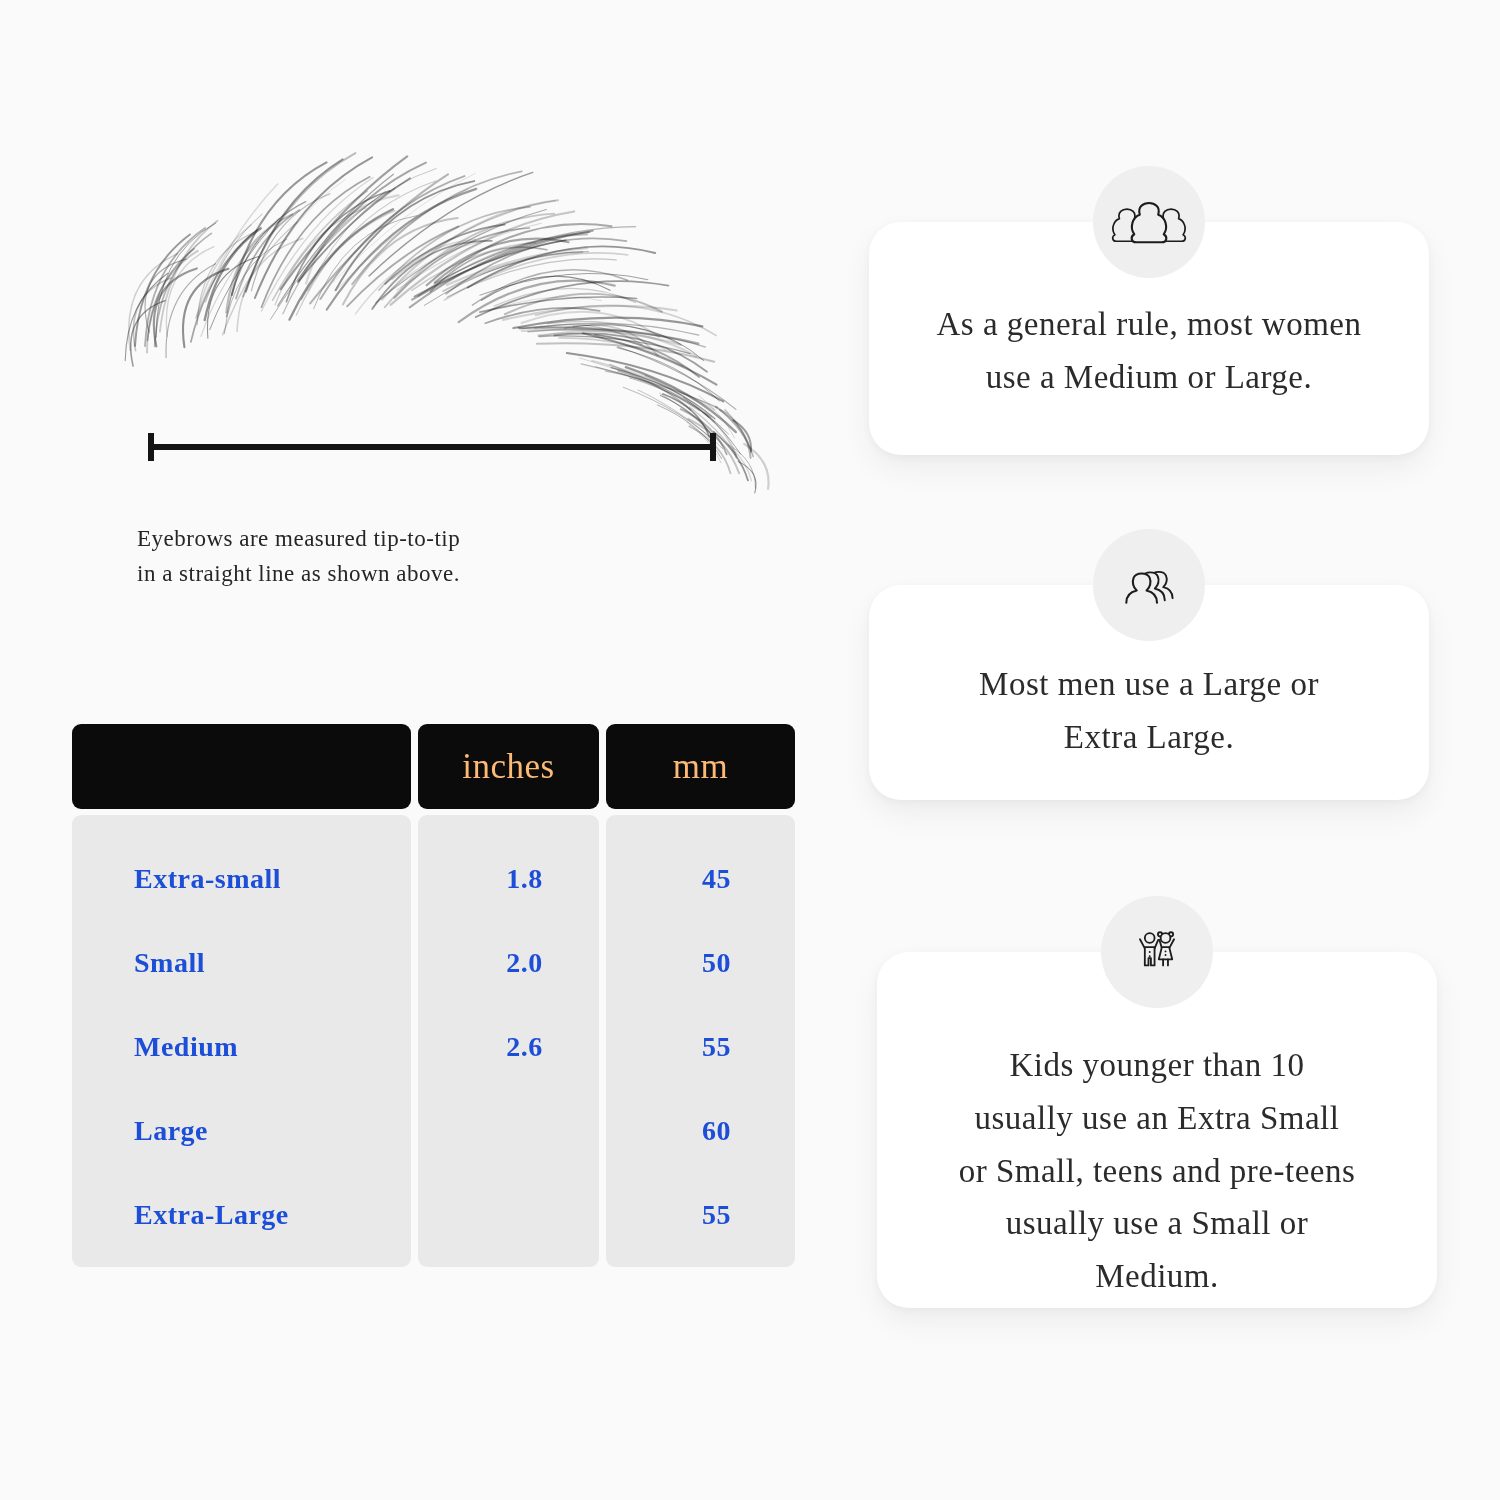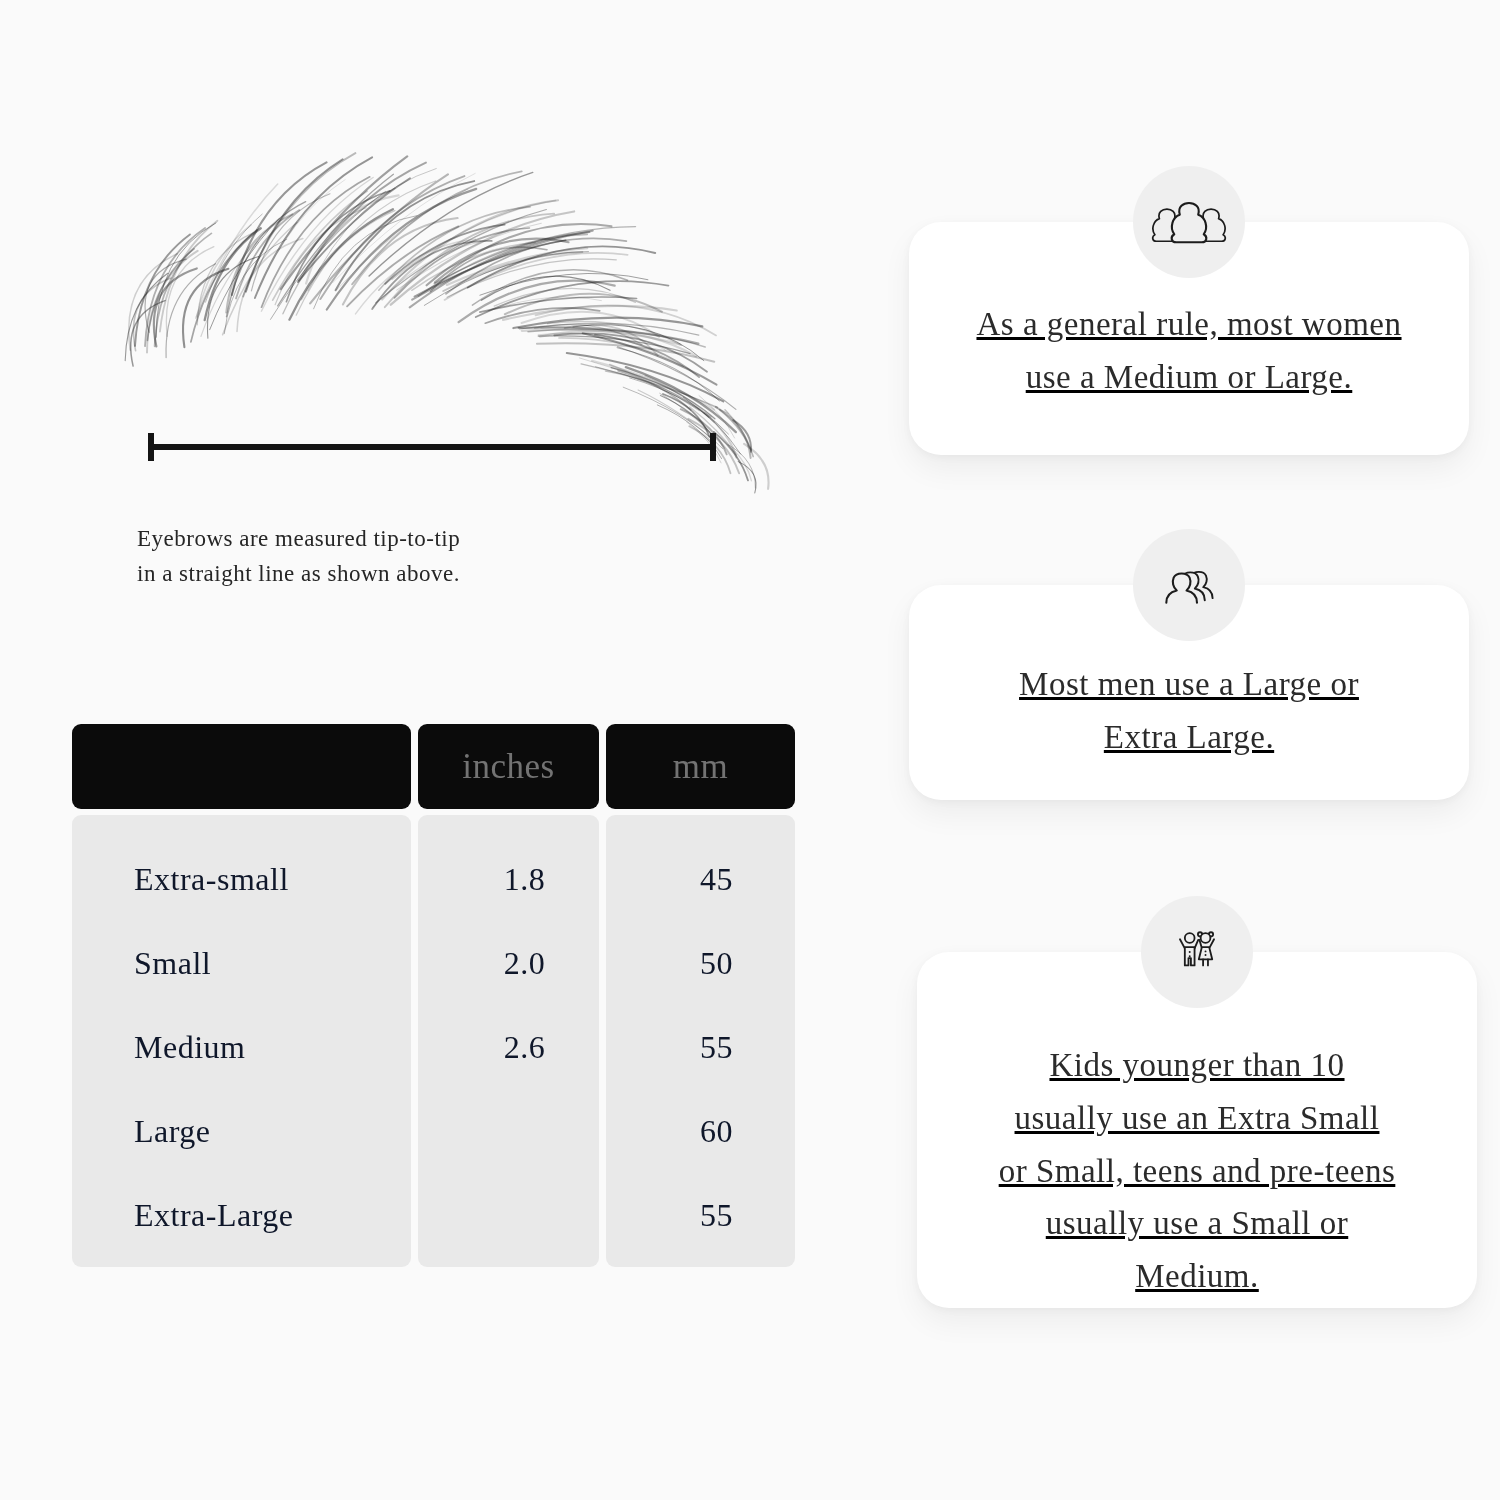--- a/index.html
+++ b/index.html
@@ -23,35 +23,35 @@
     font-size:23px;line-height:1.5;color:#262626;letter-spacing:.5px;
   }
 
   
   .sizetable{
     position:absolute;left:72px;top:724px;width:722px;
     display:grid;grid-template-columns:339px 181px 189px;
     grid-template-rows:85px auto;column-gap:7px;row-gap:6px;
   }
   .th{
-    background:#0b0b0b;border-radius:9px;color:#737373;
+    background:#0b0b0b;border-radius:9px;color:#fdba74;
     display:flex;align-items:center;justify-content:center;
     font-size:35px;letter-spacing:.5px;
   }
   .tcol{background:#e9e9e9;border-radius:9px;padding:22px 0 10px 0;}
-  .cell{height:84px;display:flex;align-items:center;font-size:32px;color:#0f172a;letter-spacing:.5px;}
+  .cell{height:84px;display:flex;align-items:center;font-size:28px;color:#1d4ed8;letter-spacing:.5px;font-weight:bold;}
   .cell.label{padding-left:62px;justify-content:flex-start;}
   .cell.num{justify-content:center;margin-left:32px;}
 
   
   .card{
-    position:absolute;left:909px;width:560px;background:#ffffff;
+    position:absolute;left:869px;width:560px;background:#ffffff;
     border-radius:32px;
     box-shadow:0 14px 30px rgba(0,0,0,.055),0 2px 8px rgba(0,0,0,.04);
-    display:flex;align-items:center;justify-content:center;text-decoration:underline;
+    display:flex;align-items:center;justify-content:center;
   }
   .card p{margin:0;text-align:center;font-size:33px;line-height:1.6;color:#2b2b2b;letter-spacing:.5px;}
   #card-women{top:222px;height:233px;}
   #card-women p{max-width:478px;padding-top:24px;}
   #card-men{top:585px;height:215px;}
   #card-men p{max-width:402px;padding-top:36px;}
   #card-kids{top:952px;height:356px;margin-left:8px;}
   #card-kids p{max-width:400px;padding-top:82px;}
   .icon-circle{
     position:absolute;left:50%;top:0;transform:translate(-50%,-50%);

